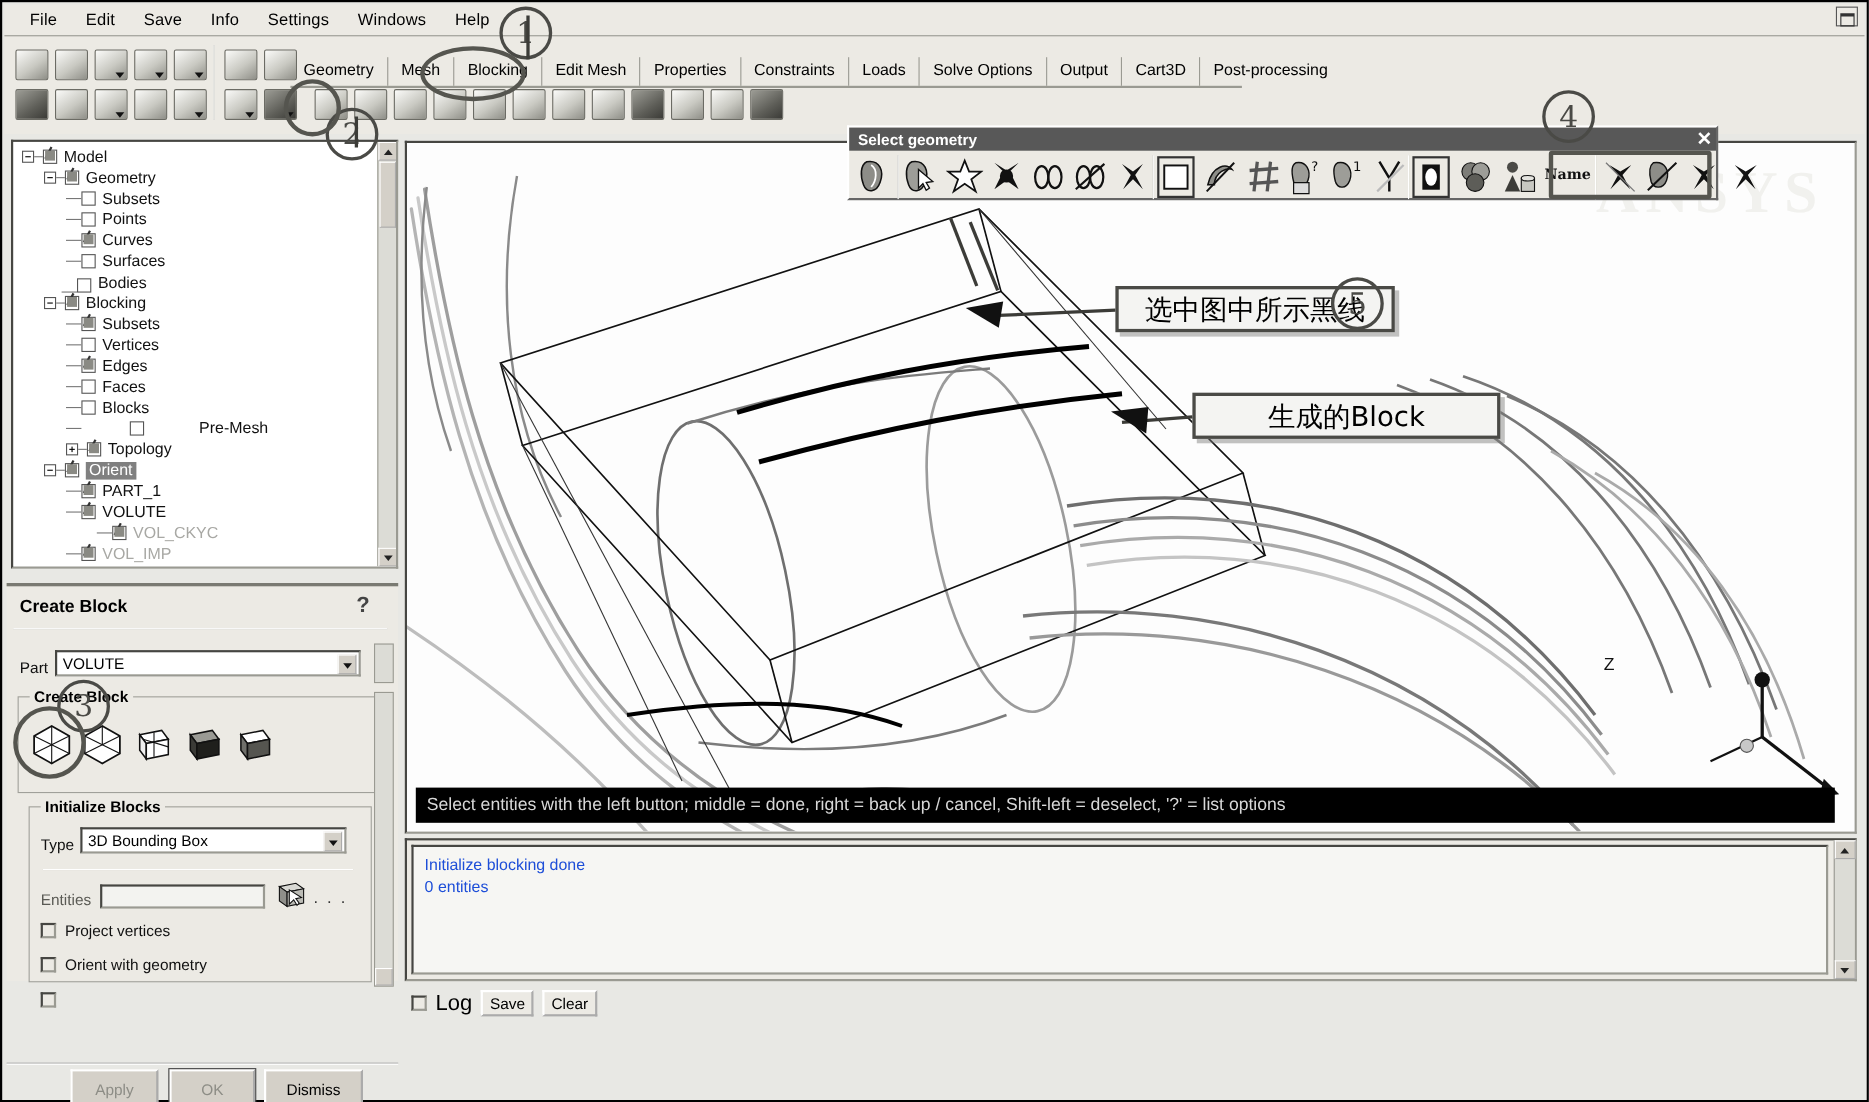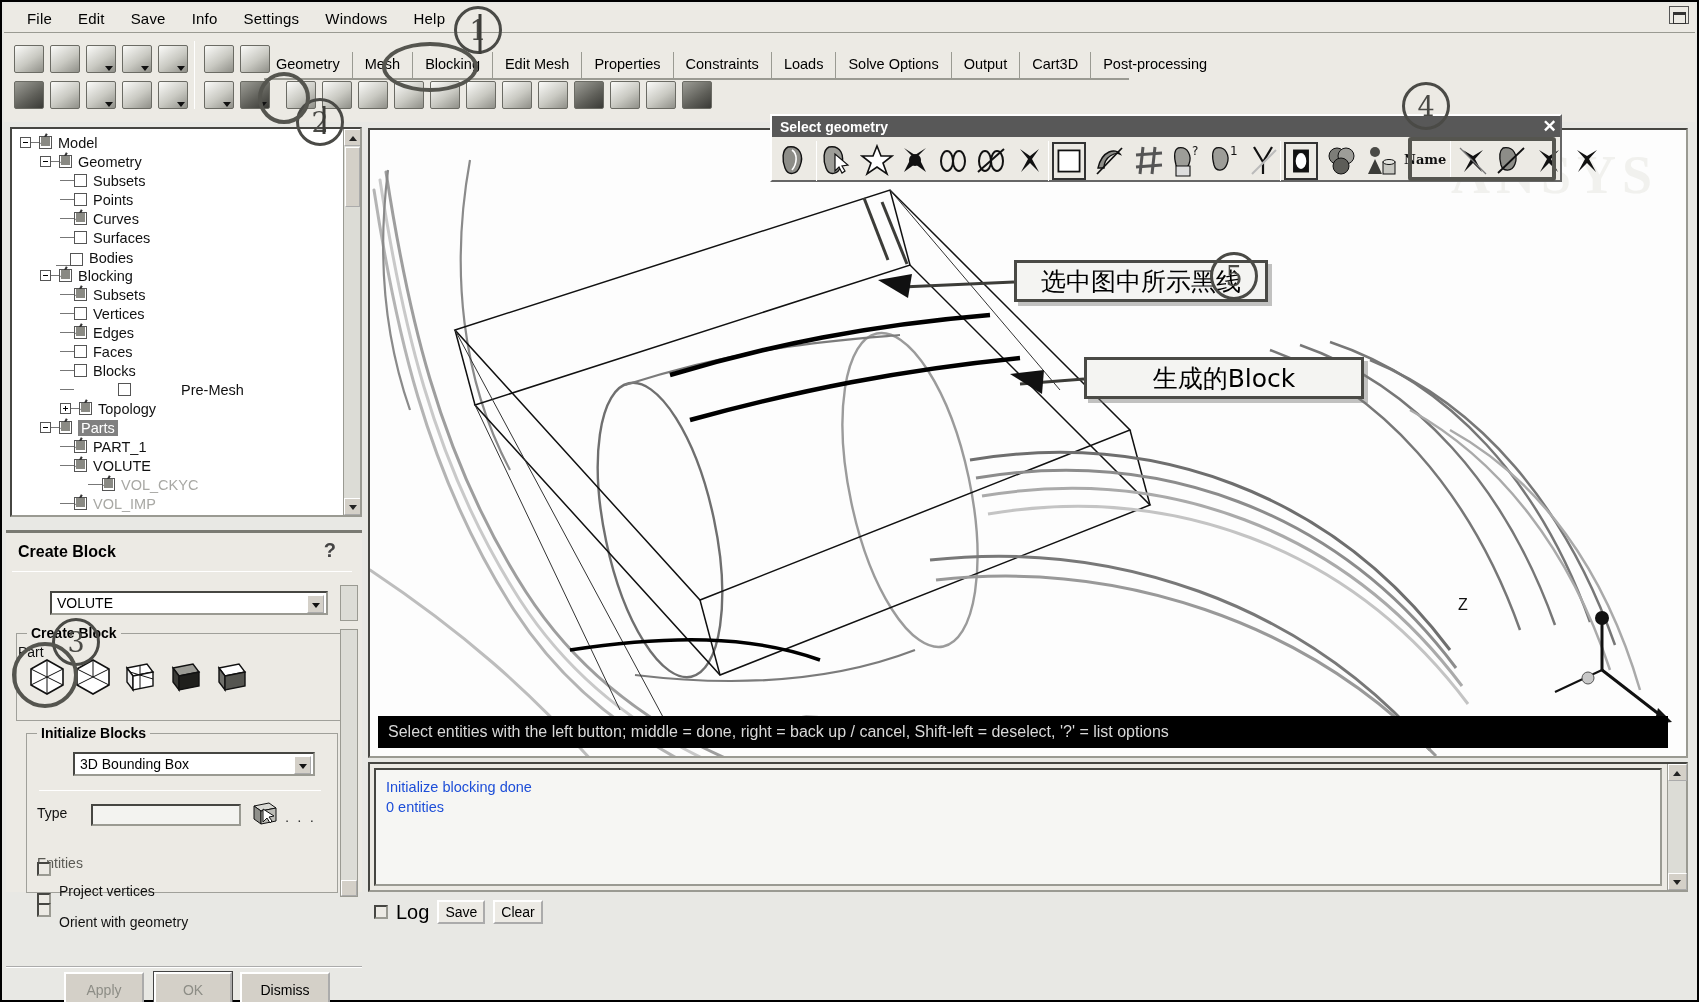--- a/index.html
+++ b/index.html
@@ -151,21 +151,21 @@
     font-size: 16px; font-weight: bold; color: #000;
   }
   .help-q {
     position: absolute; right: 26px; top: 6px; font-size: 20px;
     color: #444; font-weight: bold;
   }
   .cb-rule {
     position: absolute; left: 6px; top: 38px; width: 340px; height: 1px;
     background: #b5b5ad; border-bottom: 1px solid #fff;
   }
-  .fld-label { font-size: 14px; color: #111; margin-top: 45px; }
+  .fld-label { font-size: 14px; color: #111; }
   .combo {
     border: 2px inset #9a9a92; background: #fff; height: 24px;
     display: flex; align-items: center; position: relative;
   }
   .combo .val { font-size: 14px; padding-left: 5px; color: #000; }
   .combo .arrow {
     position: absolute; right: 2px; top: 2px; width: 17px; height: 18px;
     background: #d4d0c8; border: 1px outset #fff;
   }
   .combo .arrow::after {
@@ -427,21 +427,21 @@
         <div class="trow" style="padding-left: 48px;">
           <span class="expander plus"></span>
           <span class="hline" style="width: 8px;"></span>
           <span class="cbox on"></span>
           <span class="lbl">Topology</span>
         </div>
         <div class="trow sel" style="padding-left: 28px;">
           <span class="expander"></span>
           <span class="hline" style="width: 8px;"></span>
           <span class="cbox on"></span>
-          <span class="lbl">Parts</span>
+          <span class="lbl">Orient</span>
         </div>
         <div class="trow" style="padding-left: 48px;">
           <span class="hline"></span>
           <span class="cbox on"></span>
           <span class="lbl">PART_1</span>
         </div>
         <div class="trow" style="padding-left: 48px;">
           <span class="hline"></span>
           <span class="cbox on"></span>
           <span class="lbl">VOLUTE</span>

